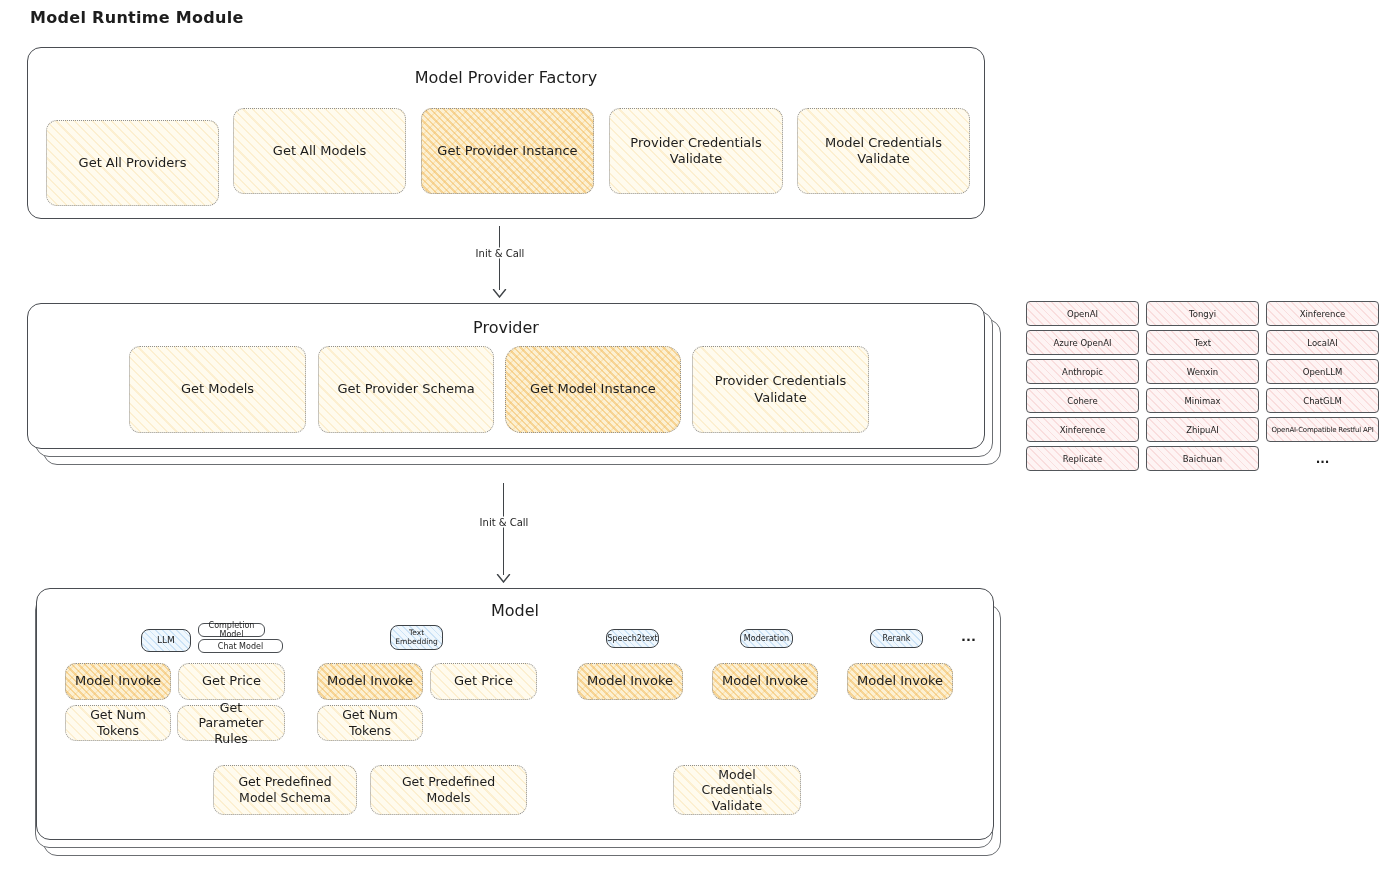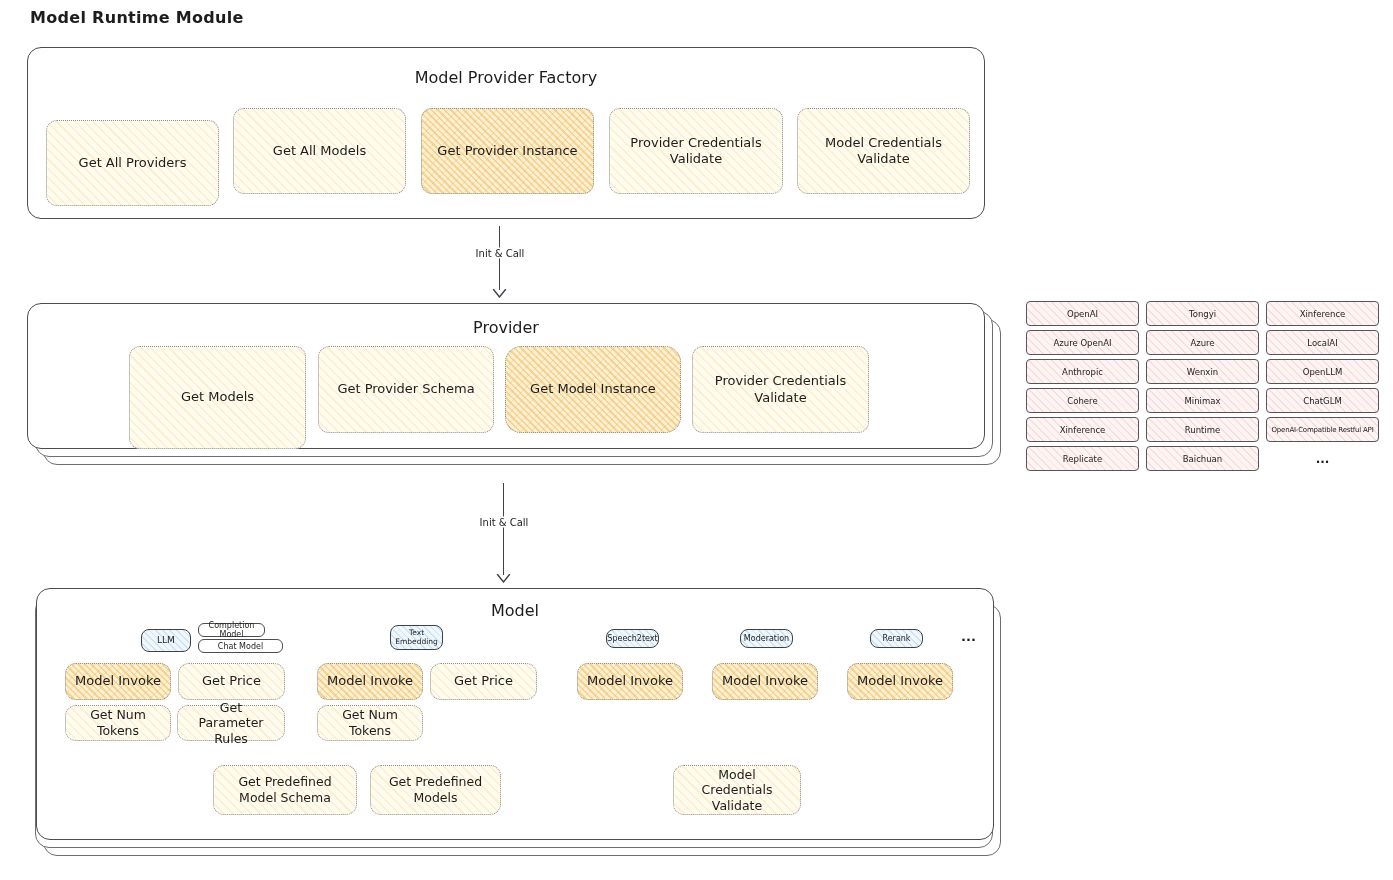--- a/index.html
+++ b/index.html
@@ -64,41 +64,41 @@
       <svg width="15" height="9" viewBox="0 0 15 9">
           <path d="M1.5 0.5 L7.5 8 L13.5 0.5" fill="none" stroke="#3f4347" stroke-width="1.4" stroke-linecap="round"></path>
         </svg>
     </div>
   </div>
 
   <div class="stack-layer" style="left:43px; top:319px; width:958px; height:146px;"></div>
   <div class="stack-layer" style="left:35px; top:311px; width:958px; height:146px;"></div>
   <div class="box" style="left:27px; top:303px; width:958px; height:146px;">
     <div class="box-title" style="top:14px;">Provider</div>
-    <div class="ybtn pale f13" style="left:101px; top:42px; width:177px; height:103px;">Get Models</div>
+    <div class="ybtn pale f13" style="left:101px; top:42px; width:177px; height:87px;">Get Models</div>
     <div class="ybtn pale f13" style="left:290px; top:42px; width:176px; height:87px;">Get Provider Schema</div>
     <div class="ybtn hot  f13" style="left:477px; top:42px; width:176px; height:87px;border-radius:16px;">Get Model Instance</div>
     <div class="ybtn pale f13" style="left:664px; top:42px; width:177px; height:87px;">Provider Credentials Validate</div>
   </div>
 
   <div class="pgrid">
     <div class="pinkbox">OpenAI</div>
     <div class="pinkbox">Tongyi</div>
     <div class="pinkbox">Xinference</div>
     <div class="pinkbox">Azure OpenAI</div>
-    <div class="pinkbox">Azure</div>
+    <div class="pinkbox">Text</div>
     <div class="pinkbox">LocalAI</div>
     <div class="pinkbox">Anthropic</div>
     <div class="pinkbox">Wenxin</div>
     <div class="pinkbox">OpenLLM</div>
     <div class="pinkbox">Cohere</div>
     <div class="pinkbox">Minimax</div>
     <div class="pinkbox">ChatGLM</div>
     <div class="pinkbox">Xinference</div>
-    <div class="pinkbox">Runtime</div>
+    <div class="pinkbox">ZhipuAI</div>
     <div class="pinkbox small">OpenAI-Compatible Restful API</div>
     <div class="pinkbox">Replicate</div>
     <div class="pinkbox">Baichuan</div>
     <div class="more-cell">...</div>
   </div>
 
   <div class="arrow" style="left:503px; top:483px; height:92px;">
     <div class="arrow-label">Init &amp; Call</div>
     <div class="arrow-head">
       <svg width="15" height="9" viewBox="0 0 15 9">
@@ -127,17 +127,17 @@
     <div class="ybtn pale f13" style="left:393px; top:74px; width:107px; height:37px;">Get Price</div>
     <div class="ybtn hot  f13" style="left:540px; top:74px; width:106px; height:37px;">Model Invoke</div>
     <div class="ybtn hot  f13" style="left:675px; top:74px; width:106px; height:37px;">Model Invoke</div>
     <div class="ybtn hot  f13" style="left:810px; top:74px; width:106px; height:37px;">Model Invoke</div>
 
     <div class="ybtn pale f125" style="left:28px;  top:116px; width:106px; height:36px;">Get Num Tokens</div>
     <div class="ybtn pale f125" style="left:140px; top:116px; width:108px; height:36px;">Get Parameter Rules</div>
     <div class="ybtn pale f125" style="left:280px; top:116px; width:106px; height:36px;">Get Num Tokens</div>
 
     <div class="ybtn pale f125" style="left:176px; top:176px; width:144px; height:50px;">Get Predefined Model Schema</div>
-    <div class="ybtn pale f125" style="left:333px; top:176px; width:131px; height:50px;">Get Predefined Models</div>
+    <div class="ybtn pale f125" style="left:333px; top:176px; width:157px; height:50px;">Get Predefined Models</div>
     <div class="ybtn pale f125" style="left:636px; top:176px; width:128px; height:50px;">Model Credentials Validate</div>
   </div>
 
 </div>
 
 </body></html>

